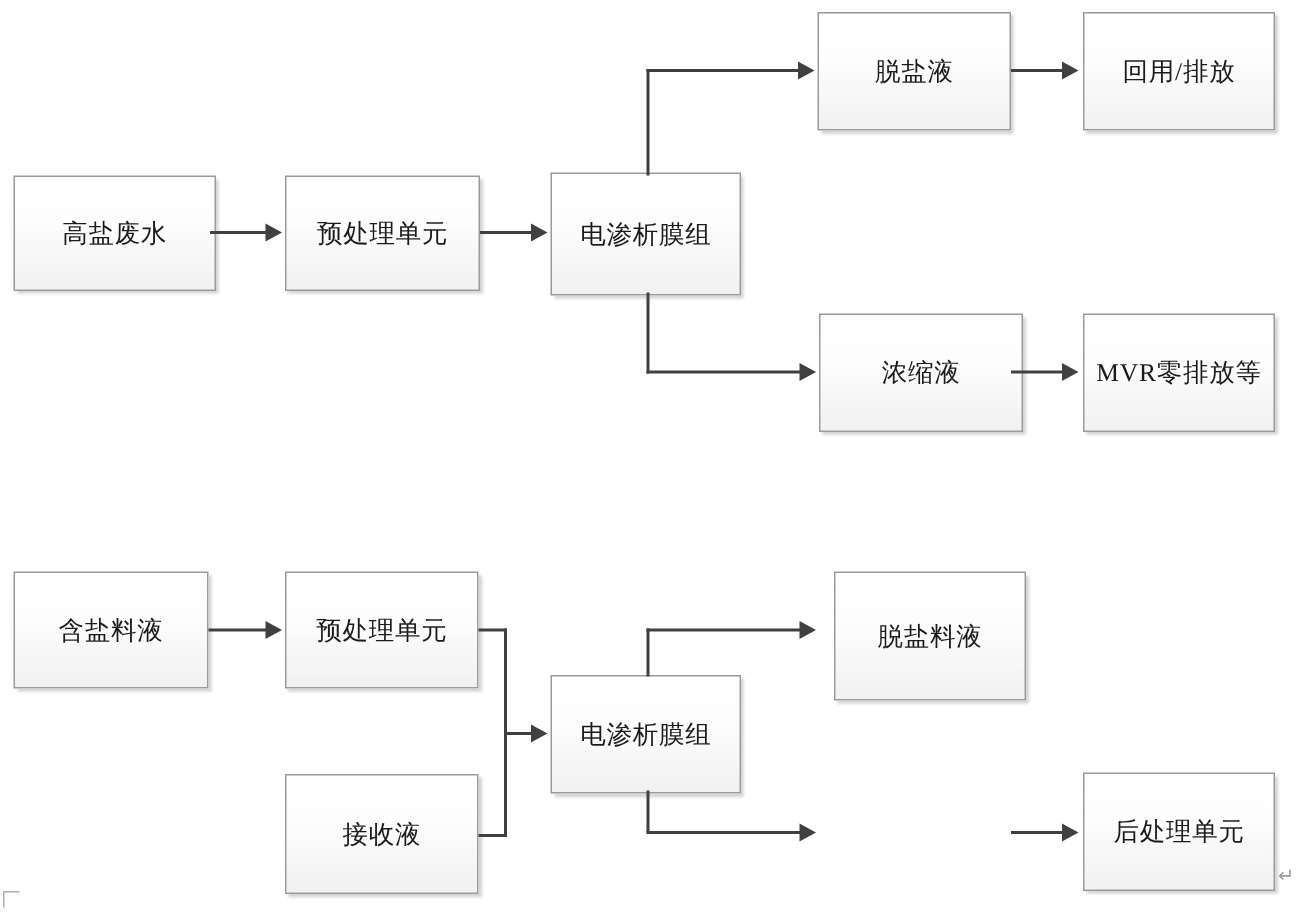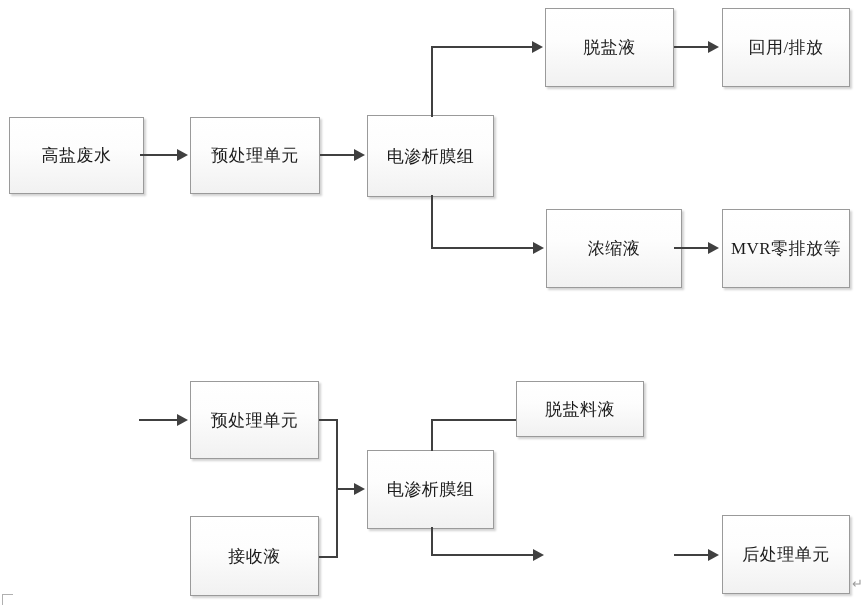--- a/index.html
+++ b/index.html
@@ -99,20 +99,21 @@
   <div class="ln h" style="left:431px; top:247px; width:104px;"></div>
   <div class="arrow" style="left:533px; top:242px;"></div>
 
   <div class="node" style="left:546px; top:209px; width:136px; height:79px;">浓缩液</div>
 
   <div class="ln h" style="left:674px; top:247px; width:36px;"></div>
   <div class="arrow" style="left:708px; top:242px;"></div>
 
   <div class="node" style="left:722px; top:209px; width:128px; height:79px;">MVR零排放等</div>
 
+  <div class="node" style="left:9px; top:381px; width:130px; height:78px;">含盐料液</div>
 
   <div class="ln h" style="left:139px; top:419px; width:40px;"></div>
   <div class="arrow" style="left:177px; top:414px;"></div>
 
   <div class="node" style="left:190px; top:381px; width:129px; height:78px;">预处理单元</div>
 
   <div class="node" style="left:190px; top:516px; width:129px; height:80px;">接收液</div>
 
   <div class="ln h" style="left:319px; top:419px; width:19px;"></div>
   <div class="ln v" style="left:336px; top:419px; height:70px;"></div>
@@ -120,21 +121,21 @@
   <div class="ln v" style="left:336px; top:489px; height:69px;"></div>
   <div class="ln h" style="left:336px; top:488px; width:20px;"></div>
   <div class="arrow" style="left:354px; top:483px;"></div>
 
   <div class="node" style="left:367px; top:450px; width:127px; height:79px;">电渗析膜组</div>
 
   <div class="ln v" style="left:431px; top:419px; height:32px;"></div>
   <div class="ln h" style="left:431px; top:419px; width:104px;"></div>
   <div class="arrow" style="left:533px; top:414px;"></div>
 
-  <div class="node" style="left:516px; top:381px; width:128px; height:56px;">脱盐料液</div>
+  <div class="node" style="left:556px; top:381px; width:128px; height:86px;">脱盐料液</div>
 
   <div class="ln v" style="left:431px; top:527px; height:28px;"></div>
   <div class="ln h" style="left:431px; top:554px; width:104px;"></div>
   <div class="arrow" style="left:533px; top:549px;"></div>
 
 
   <div class="ln h" style="left:674px; top:554px; width:36px;"></div>
   <div class="arrow" style="left:708px; top:549px;"></div>
 
   <div class="node" style="left:722px; top:515px; width:128px; height:79px;text-align:center;">后处理单元</div>

